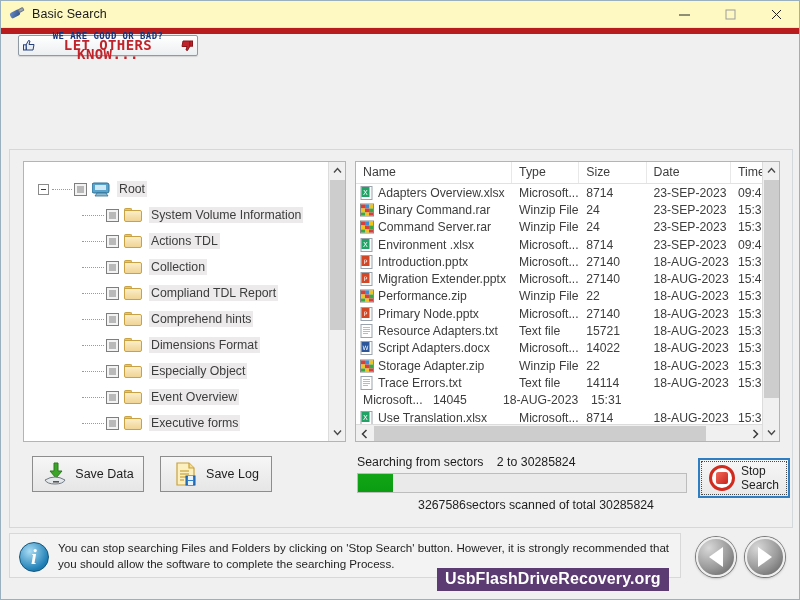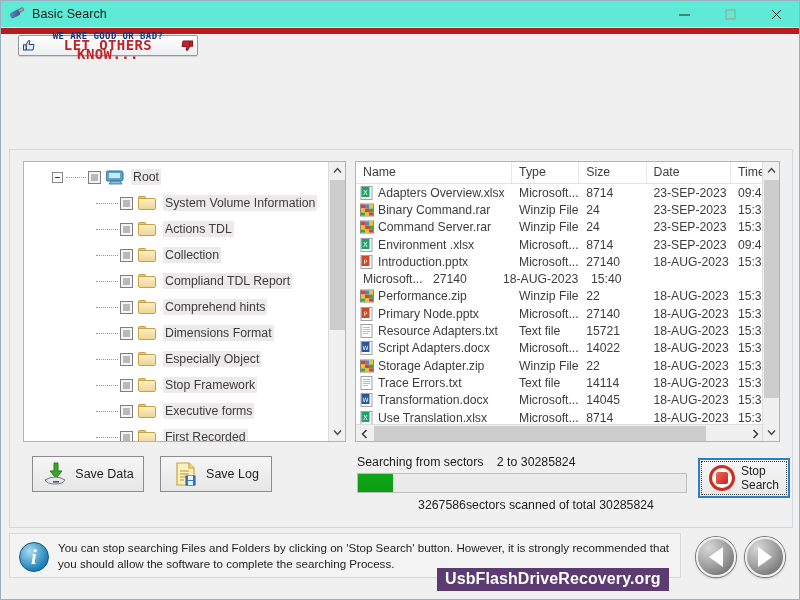--- a/index.html
+++ b/index.html
@@ -13,21 +13,21 @@
     position: relative;
     width: 800px; height: 600px;
     background: #f0f0f0;
     border: 1px solid #9ab0bf;
   }
 
   
   .titlebar {
     position: relative;
     height: 27px;
-    background: #5eead4;
+    background: #fef9c3;
     display: flex;
     align-items: center;
     border-bottom: 1px solid #e8e8e8;
   }
   .titlebar .tb-icon {
     width: 18px; height: 18px;
     margin-left: 7px; margin-right: 6px;
     position: relative;
   }
   .tb-icon .usb-body {
@@ -142,21 +142,21 @@
   }
 
   
   .tree-panel {
     position: absolute; left: 13px; top: 11px;
     width: 323px; height: 281px;
     background: #ffffff;
     border: 1px solid #b4b4b4;
     overflow: hidden;
   }
-  .tree-inner { position: relative; padding-top: 2px; margin-left: 14px; }
+  .tree-inner { position: relative; padding-top: 14px; }
   .tree-row {
     display: flex; align-items: center;
     height: 26px;
     font-size: 12.3px; color: #3d3d3d;
     white-space: nowrap;
   }
   .tree-row.root { padding-left: 14px; }
   .tree-row.child { padding-left: 58px; }
   .tw-expander {
     width: 11px; height: 11px; flex: none;
@@ -504,21 +504,21 @@
             </div>
             <span class="tree-label">Especially Object</span>
           </div>
           <div class="tree-row child">
             <div class="tw-dots child"></div>
             <div class="tw-check"></div>
             <div class="tw-folder">
               <div class="f-tab"></div>
               <div class="f-body"></div>
             </div>
-            <span class="tree-label">Stop Framework</span>
+            <span class="tree-label">Event Overview</span>
           </div>
           <div class="tree-row child">
             <div class="tw-dots child"></div>
             <div class="tw-check"></div>
             <div class="tw-folder">
               <div class="f-tab"></div>
               <div class="f-body"></div>
             </div>
             <span class="tree-label">Executive forms</span>
           </div>
@@ -634,20 +634,28 @@
                   <text x="5.5" y="8.6" font-size="6" fill="#fff" text-anchor="middle" font-family="DejaVu Sans">P</text>
                 </svg></span>
               <span>Introduction.pptx</span>
             </div>
             <div class="c-type">Microsoft...</div>
             <div class="c-size">27140</div>
             <div class="c-date">18-AUG-2023</div>
             <div class="c-time">15:31</div>
           </div>
           <div class="lp-row">
+            <div class="c-name">
+              <span class="fico"><svg width="14" height="14" viewBox="0 0 14 14">
+                  <rect x="1" y="0.5" width="11" height="13" fill="#ffffff" stroke="#9aa3ab" stroke-width="1"></rect>
+                  <rect x="1.5" y="1" width="8" height="10" fill="#d24726"></rect>
+                  <text x="5.5" y="8.6" font-size="6" fill="#fff" text-anchor="middle" font-family="DejaVu Sans">P</text>
+                </svg></span>
+              <span>Migration Extender.pptx</span>
+            </div>
             <div class="c-type">Microsoft...</div>
             <div class="c-size">27140</div>
             <div class="c-date">18-AUG-2023</div>
             <div class="c-time">15:40</div>
           </div>
           <div class="lp-row">
             <div class="c-name">
               <span class="fico"><svg width="14" height="14" viewBox="0 0 14 14">
                   <rect x="0.5" y="1" width="13" height="12" fill="#f2f2f2" stroke="#8a8a8a" stroke-width="1"></rect>
                   <rect x="1" y="1.5" width="4" height="4" fill="#d93d3d"></rect>
@@ -746,28 +754,20 @@
                   </g>
                 </svg></span>
               <span>Trace Errors.txt</span>
             </div>
             <div class="c-type">Text file</div>
             <div class="c-size">14114</div>
             <div class="c-date">18-AUG-2023</div>
             <div class="c-time">15:37</div>
           </div>
           <div class="lp-row">
-            <div class="c-name">
-              <span class="fico"><svg width="14" height="14" viewBox="0 0 14 14">
-                  <rect x="1" y="0.5" width="11" height="13" fill="#ffffff" stroke="#9aa3ab" stroke-width="1"></rect>
-                  <rect x="1.5" y="1" width="8" height="10" fill="#2b579a"></rect>
-                  <text x="5.5" y="8.6" font-size="6" fill="#fff" text-anchor="middle" font-family="DejaVu Sans">W</text>
-                </svg></span>
-              <span>Transformation.docx</span>
-            </div>
             <div class="c-type">Microsoft...</div>
             <div class="c-size">14045</div>
             <div class="c-date">18-AUG-2023</div>
             <div class="c-time">15:31</div>
           </div>
           <div class="lp-row">
             <div class="c-name">
               <span class="fico"><svg width="14" height="14" viewBox="0 0 14 14">
                   <rect x="1" y="0.5" width="11" height="13" fill="#ffffff" stroke="#9aa3ab" stroke-width="1"></rect>
                   <rect x="1.5" y="1" width="8" height="10" fill="#21a366"></rect>

